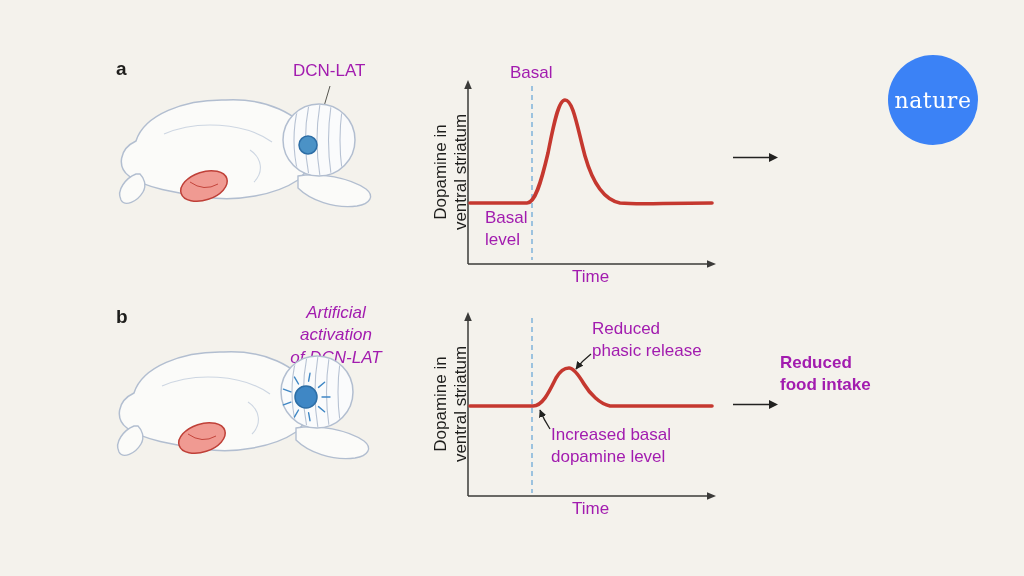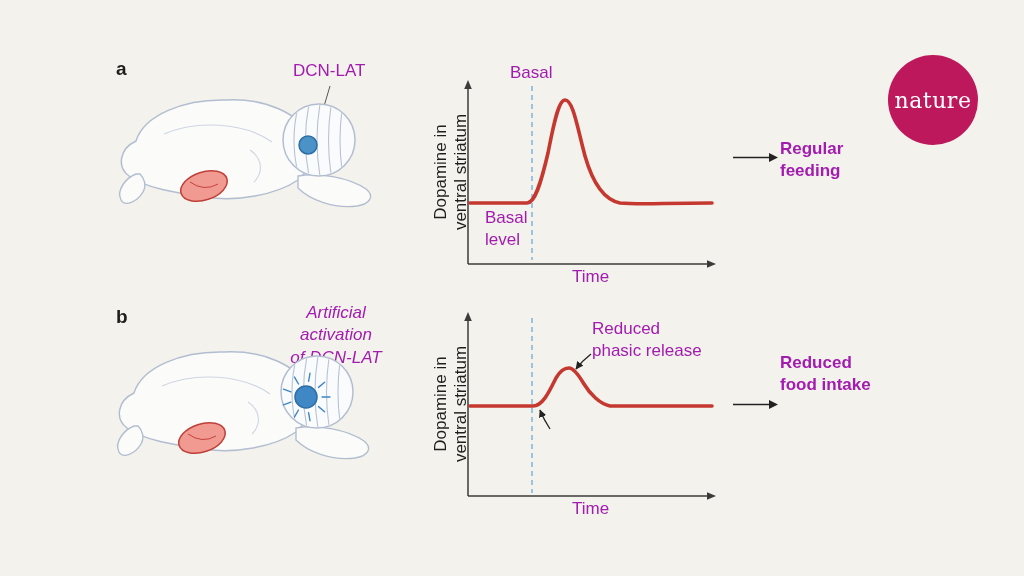--- a/index.html
+++ b/index.html
@@ -2,21 +2,21 @@
 <html><head>
 <meta charset="utf-8">
 <style>
   html,body{margin:0;padding:0;background:#f4f2ec;font-family:"Liberation Sans",sans-serif;}
   #canvas{position:relative;width:1024px;height:576px;background:#f4f2ec;overflow:hidden;}
   .lbl{position:absolute;font-size:17px;color:#a21caf;line-height:1.32;white-space:pre-line;}
   .bold{font-weight:bold;}
   .panel-letter{position:absolute;font-size:19px;font-weight:bold;color:#1e1e1c;}
   .center{text-align:center;}
   .ylab{position:absolute;width:180px;height:40px;transform:rotate(-90deg);text-align:center;font-size:17px;color:#1e1e1c;line-height:1.2;white-space:pre-line;}
-  .logo{position:absolute;left:888px;top:55px;width:90px;height:90px;border-radius:50%;background:#be185d;display:flex;align-items:center;justify-content:center;color:#ffffff;font-family:"DejaVu Serif","Liberation Serif",serif;font-size:22px;letter-spacing:.5px;}
+  .logo{position:absolute;left:888px;top:55px;width:90px;height:90px;border-radius:50%;background:#3b82f6;display:flex;align-items:center;justify-content:center;color:#ffffff;font-family:"DejaVu Serif","Liberation Serif",serif;font-size:22px;letter-spacing:.5px;}
   svg{position:absolute;overflow:visible;}
   svg.defsonly{position:absolute;width:0;height:0;}
 </style>
 </head>
 <body>
 
 <div id="canvas">
 
   <svg class="defsonly" aria-hidden="true">
     <defs>
@@ -74,22 +74,20 @@
   <div class="ylab" style="left:361px;top:152px;">Dopamine in
 ventral striatum</div>
   <div class="lbl" style="left:485px;top:207px;">Basal
 level</div>
   <div class="lbl" style="left:572px;top:266px;">Time</div>
 
   <svg style="left:733px;top:151px;" width="46" height="13">
     <line x1="0" y1="6.5" x2="36" y2="6.5" stroke="#222220" stroke-width="1.6"></line>
     <polygon points="36,2 45,6.5 36,11" fill="#222220"></polygon>
   </svg>
-  <div class="lbl bold" style="left:780px;top:138px;">Regular
-feeding</div>
 
   <div class="logo">
       <span>nature</span>
     </div>
 
   <div class="panel-letter" style="left:116px;top:306px;">b</div>
 
   <div class="lbl center" style="left:285px;top:302px;width:102px;font-style:italic;">Artificial
 activation
 of DCN-LAT</div>
@@ -118,20 +116,22 @@
     <polygon points="261,186 252,182.2 252,189.8" fill="#3b3b39"></polygon>
     <path d="M15,96 H78 C88,96 95,80 101,68 C105,61 110,58 114,58 C118,58 123,64 129,74 C135,84 145,94 155,96 H257" fill="none" stroke="#c5382f" stroke-width="3.6" stroke-linecap="round"></path>
     <path d="M136,44 Q127,51 121,59" fill="none" stroke="#222220" stroke-width="1.3" marker-end="url(#arrowhead)"></path>
     <path d="M95,119 Q89,110 85,100" fill="none" stroke="#222220" stroke-width="1.3" marker-end="url(#arrowhead)"></path>
   </svg>
 
   <div class="ylab" style="left:361px;top:384px;">Dopamine in
 ventral striatum</div>
   <div class="lbl" style="left:592px;top:318px;">Reduced
 phasic release</div>
+  <div class="lbl" style="left:551px;top:424px;">Increased basal
+dopamine level</div>
   <div class="lbl" style="left:572px;top:498px;">Time</div>
 
   <svg style="left:733px;top:398px;" width="46" height="13">
     <line x1="0" y1="6.5" x2="36" y2="6.5" stroke="#222220" stroke-width="1.6"></line>
     <polygon points="36,2 45,6.5 36,11" fill="#222220"></polygon>
   </svg>
   <div class="lbl bold" style="left:780px;top:352px;">Reduced
 food intake</div>
 
 </div>

